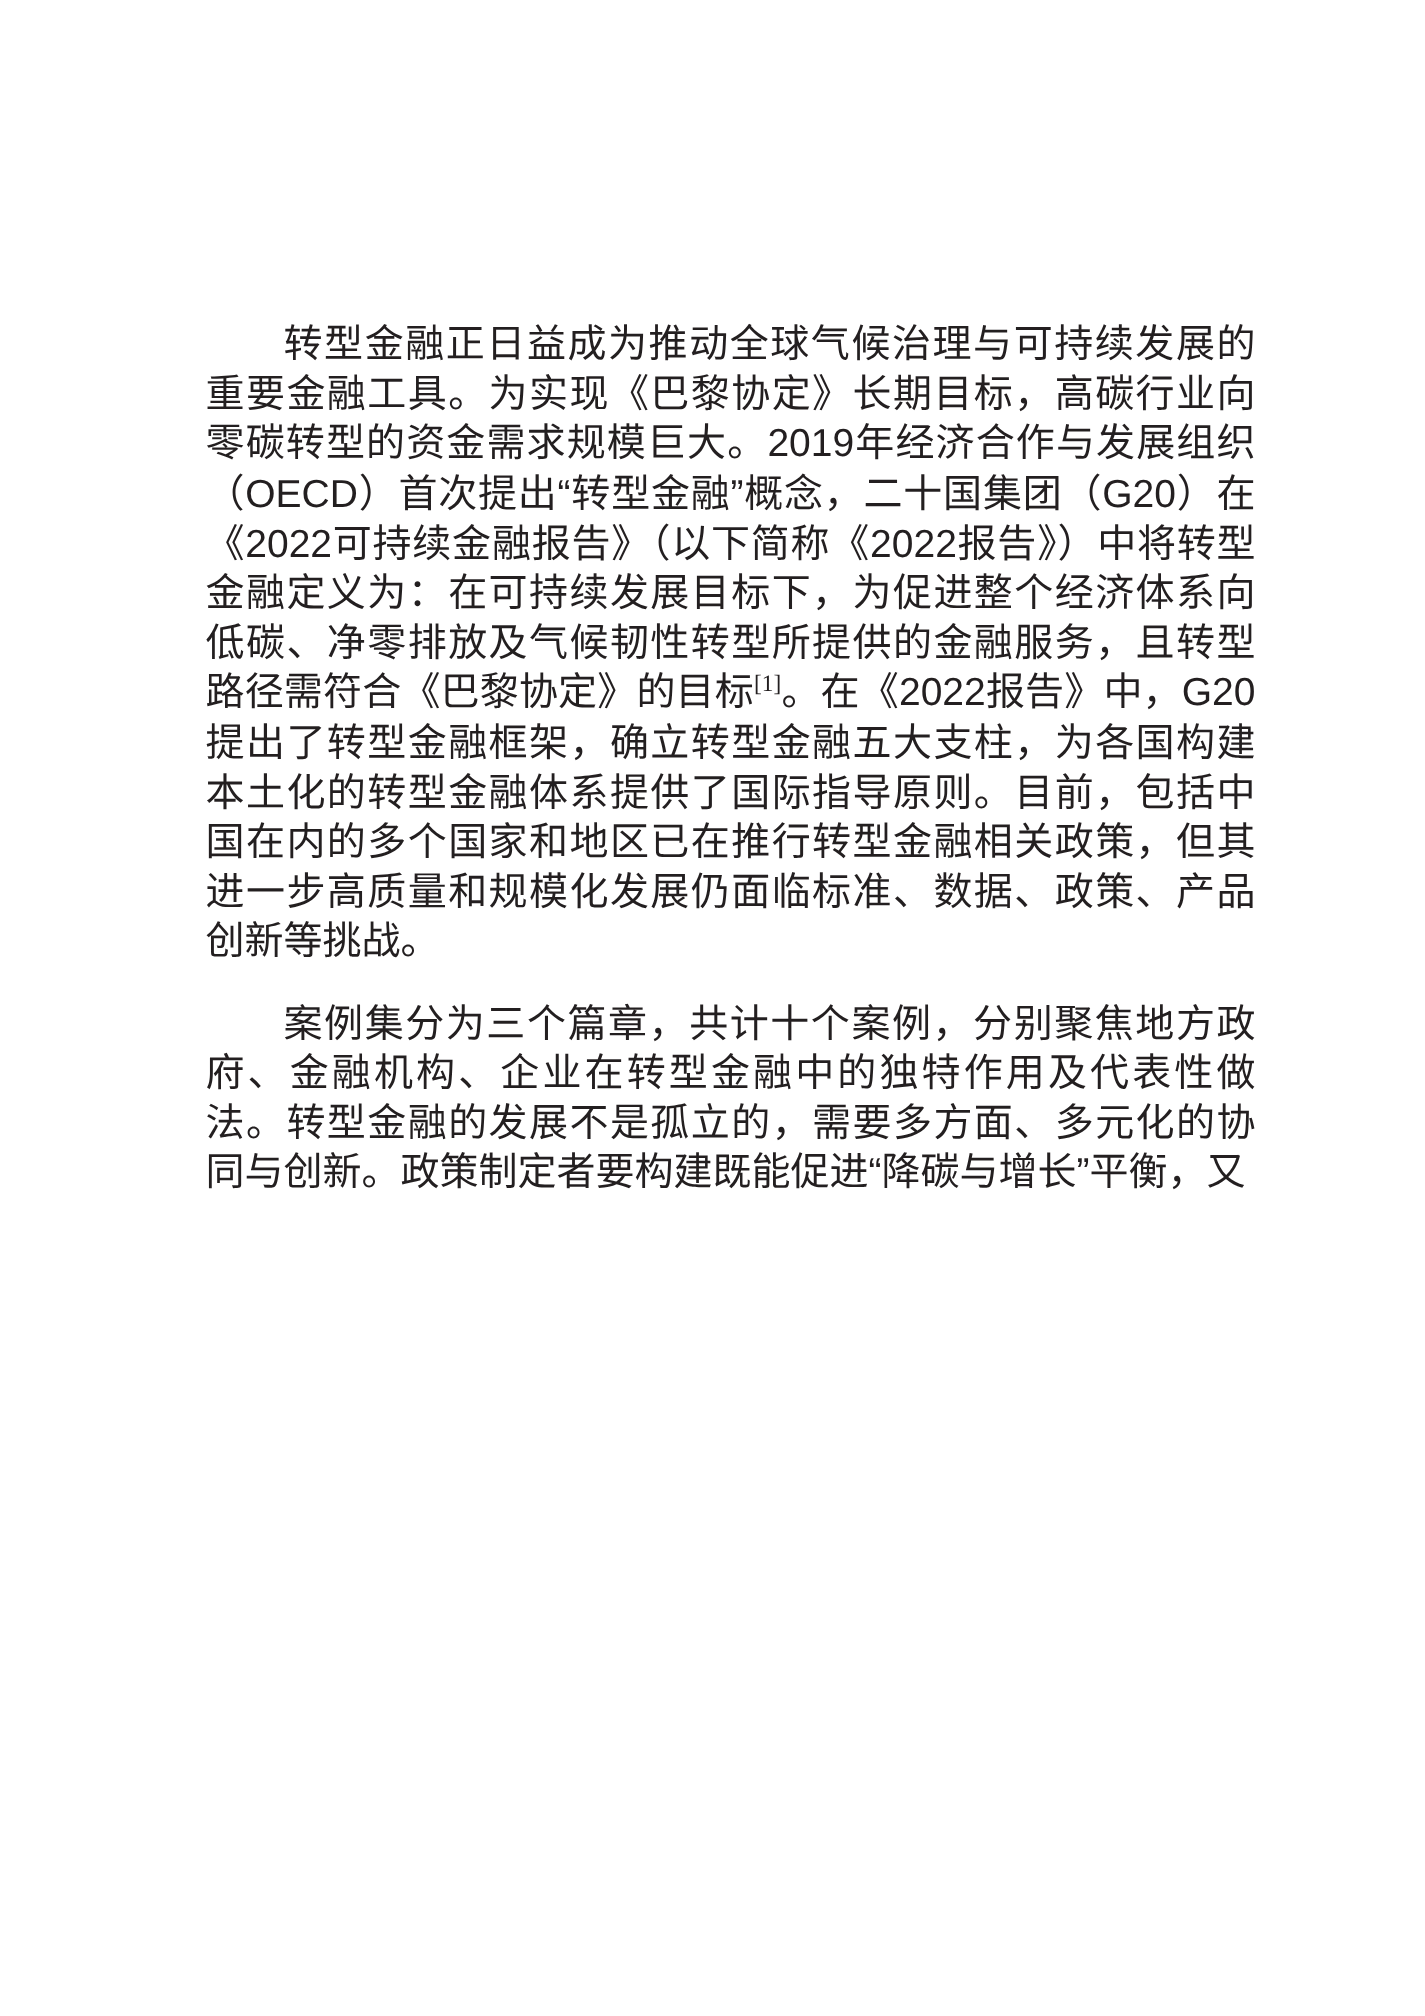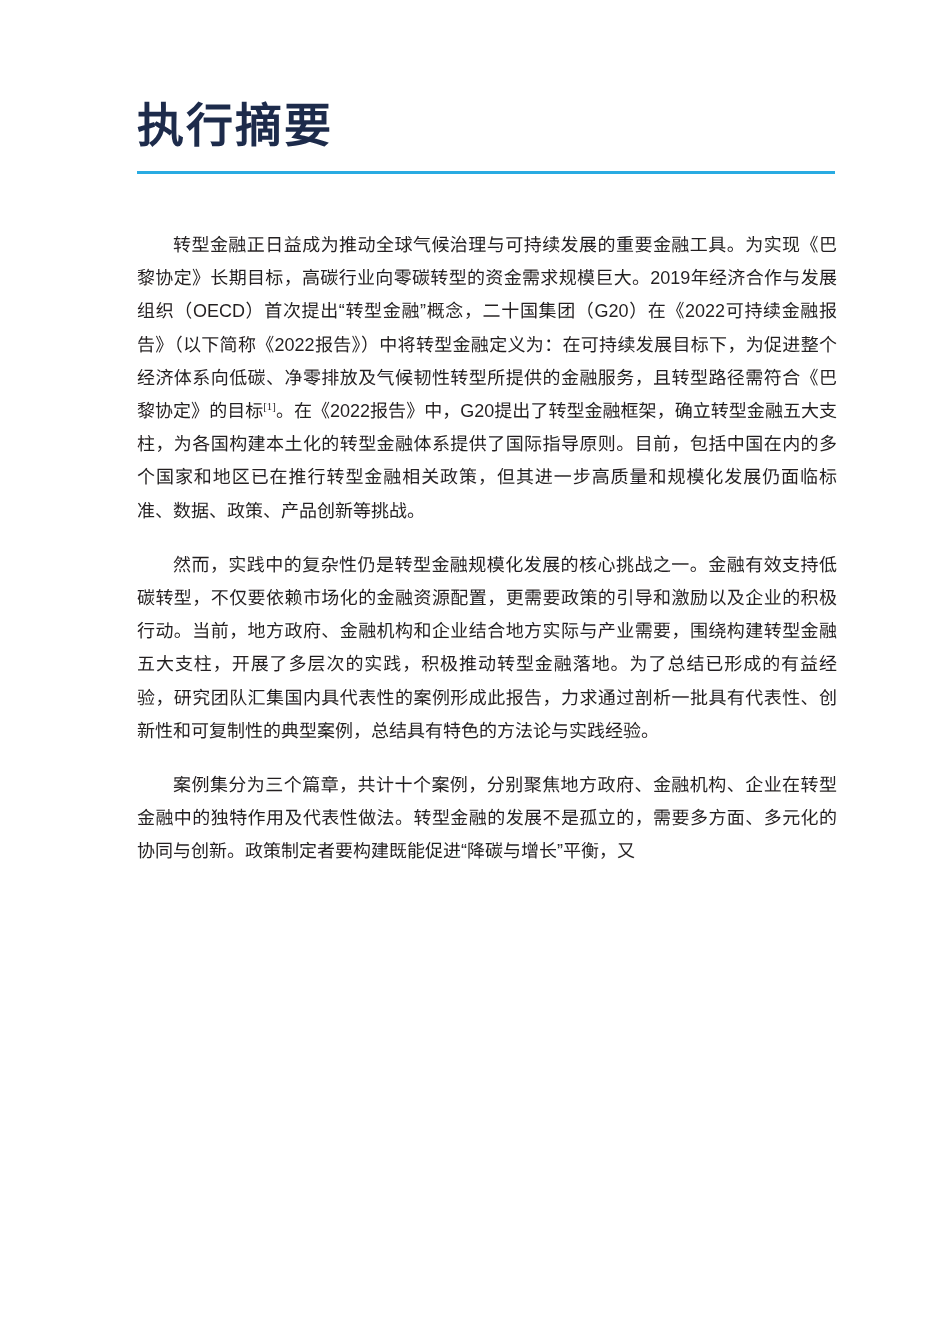--- a/index.html
+++ b/index.html
@@ -47,24 +47,24 @@
 
   
   .body-copy {
     position: absolute;
     left: 137px;
     top: 213px;
     width: 700px;
   }
 
   .body-copy p {
-    margin: 16px 0 21px 0;
+    margin: 0 0 21px 0;
     padding: 0;
     font-family: "Liberation Sans", "DejaVu Sans", sans-serif;
-    font-size: 18px;
+    font-size: 26px;
     line-height: 33.2px;
     color: #231f20;
     text-align: justify;
     text-justify: inter-character;
     text-indent: 2em;
     word-break: break-all;
     -webkit-hyphens: none;
     hyphens: none;
   }
 
@@ -77,24 +77,19 @@
     vertical-align: super;
     line-height: 0;
     font-family: "Liberation Serif", "DejaVu Serif", serif;
   }
 </style>
 </head>
 <body>
 
 <div class="page" style="background: rgb(255, 255, 255);">
 
-  <div class="heading-block">
-    <h1 class="page-title" style="color: rgb(29, 43, 75);">执行摘要</h1>
-    <div class="title-rule" style="background: rgb(41, 171, 226);"></div>
-  </div>
 
   <div class="body-copy" style="color: rgb(35, 31, 32);">
       <p>转型金融正日益成为推动全球气候治理与可持续发展的重要金融工具。为实现《巴黎协定》长期目标，高碳行业向零碳转型的资金需求规模巨大。2019年经济合作与发展组织（OECD）首次提出“转型金融”概念，二十国集团（G20）在《2022可持续金融报告》（以下简称《2022报告》）中将转型金融定义为：在可持续发展目标下，为促进整个经济体系向低碳、净零排放及气候韧性转型所提供的金融服务，且转型路径需符合《巴黎协定》的目标<sup class="fn">[1]</sup>。在《2022报告》中，G20提出了转型金融框架，确立转型金融五大支柱，为各国构建本土化的转型金融体系提供了国际指导原则。目前，包括中国在内的多个国家和地区已在推行转型金融相关政策，但其进一步高质量和规模化发展仍面临标准、数据、政策、产品创新等挑战。</p>
-      <p>然而，实践中的复杂性仍是转型金融规模化发展的核心挑战之一。金融有效支持低碳转型，不仅要依赖市场化的金融资源配置，更需要政策的引导和激励以及企业的积极行动。当前，地方政府、金融机构和企业结合地方实际与产业需要，围绕构建转型金融五大支柱，开展了多层次的实践，积极推动转型金融落地。为了总结已形成的有益经验，研究团队汇集国内具代表性的案例形成此报告，力求通过剖析一批具有代表性、创新性和可复制性的典型案例，总结具有特色的方法论与实践经验。</p>
       <p>案例集分为三个篇章，共计十个案例，分别聚焦地方政府、金融机构、企业在转型金融中的独特作用及代表性做法。转型金融的发展不是孤立的，需要多方面、多元化的协同与创新。政策制定者要构建既能促进“降碳与增长”平衡，又</p>
     </div>
 
 </div>
 
 </body></html>

